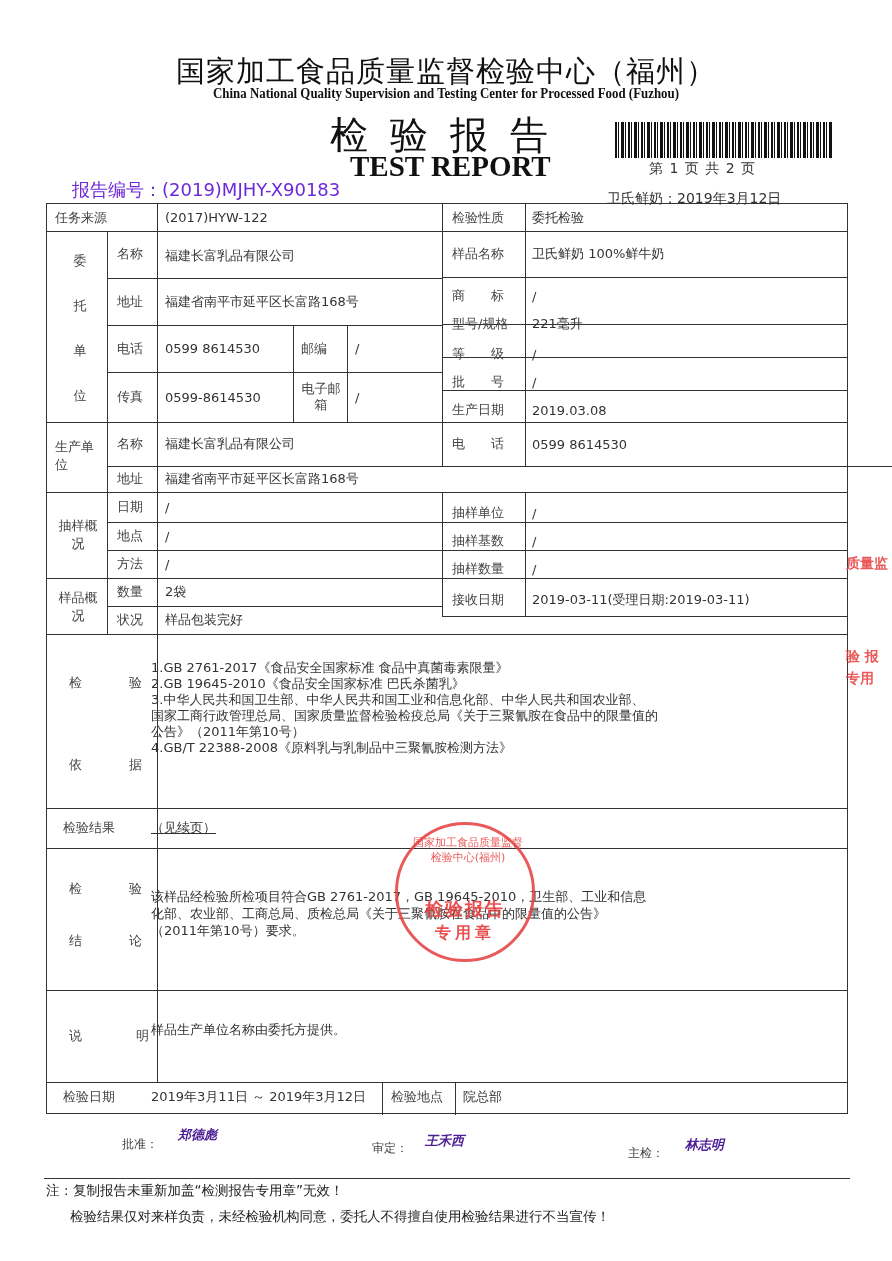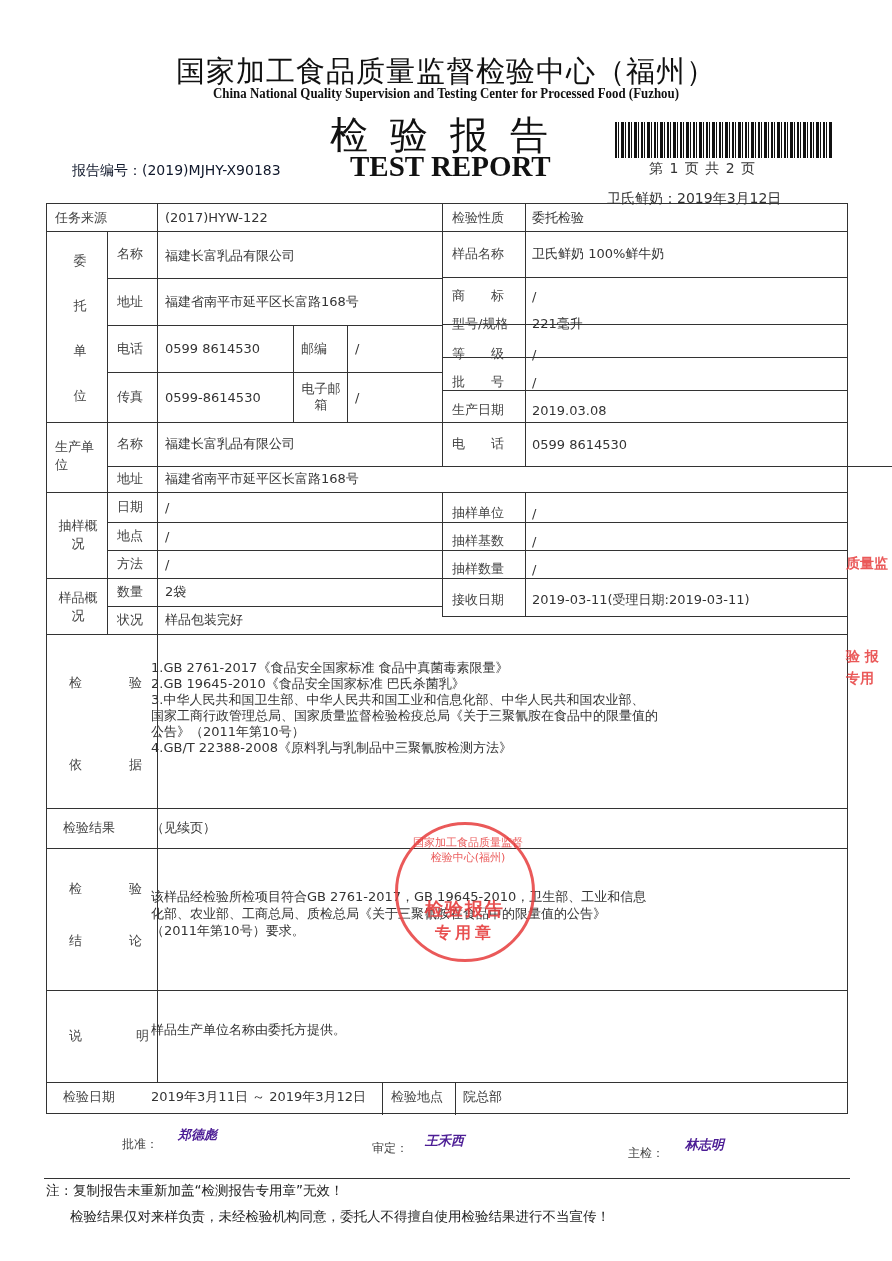--- a/index.html
+++ b/index.html
@@ -6,21 +6,21 @@
   body { width:892px; height:1261px; position:relative; overflow:hidden;
          font-family:"DejaVu Sans", sans-serif; color:#222; }
   .abs { position:absolute; }
   .hdr-cn { left:0; width:892px; top:52px; text-align:center; font-size:29px; letter-spacing:1px; color:#111; font-family:"DejaVu Serif", serif; }
   .hdr-en { left:0; width:892px; top:86px; text-align:center; font-size:14px; font-weight:bold; font-family:"Liberation Serif", serif; color:#111; transform:scaleX(0.92); }
   .title-cn { left:330px; top:110px; font-size:38px; letter-spacing:22px; color:#111; font-family:"DejaVu Serif", serif; }
   .title-en { left:350px; top:150px; font-size:29px; font-weight:bold; font-family:"Liberation Serif", serif; color:#111; letter-spacing:0px; }
   .barcode { left:615px; top:122px; width:218px; height:36px;
     background:repeating-linear-gradient(90deg,#111 0 2px,#fff 2px 3px,#111 3px 4px,#fff 4px 6px,#111 6px 9px,#fff 9px 10px,#111 10px 11px,#fff 11px 13px); }
   .pageinfo { left:605px; top:160px; font-size:14px; color:#333; letter-spacing:1px;margin-left:44px; }
-  .reportno { left:72px; top:162px; font-size:14px; color:#0f172a; }
+  .reportno { left:72px; top:178px; font-size:18px; color:#6d28d9; }
   .reportdate { left:607px; top:190px; font-size:14px; color:#333; }
 
   .tbl { left:46px; top:203px; width:802px; height:911px; border:1.5px solid #333; box-sizing:border-box; }
   .cell { position:absolute; font-size:13px; color:#333; display:flex; align-items:center; white-space:nowrap; }
   .hl { position:absolute; height:0; border-top:1.3px solid #333; }
   .vl { position:absolute; width:0; border-left:1.3px solid #333; }
   .label { color:#444; }
   .vert { flex-direction:column; justify-content:space-around; }
   .basis { position:absolute; font-size:13px; line-height:16px; color:#333; }
 
@@ -158,21 +158,21 @@
   <div class="basis" style="left:104px;top:456px;">
     <div>1.GB 2761-2017《食品安全国家标准 食品中真菌毒素限量》</div>
     <div>2.GB 19645-2010《食品安全国家标准 巴氏杀菌乳》</div>
     <div>3.中华人民共和国卫生部、中华人民共和国工业和信息化部、中华人民共和国农业部、</div>
     <div>国家工商行政管理总局、国家质量监督检验检疫总局《关于三聚氰胺在食品中的限量值的</div>
     <div>公告》（2011年第10号）</div>
     <div>4.GB/T 22388-2008《原料乳与乳制品中三聚氰胺检测方法》</div>
   </div>
 
   <div class="cell label" style="left:16px;top:604px;height:40px;">检验结果</div>
-  <div class="cell" style="left:104px;top:604px;height:40px;">（见续页）</div>
+  <div class="cell" style="left:104px;top:604px;height:40px;text-decoration:underline;">（见续页）</div>
 
   <div class="cell label" style="left:22px;top:676px;height:70px;width:80px;flex-wrap:wrap;justify-content:space-between;align-content:space-between;">
     <span style="width:40px;">检</span>
     <span style="width:20px;">验</span>
     <span style="width:40px;">结</span>
     <span style="width:20px;">论</span>
   </div>
   <div class="basis" style="left:104px;top:684px;line-height:17px;">
     <div>该样品经检验所检项目符合GB 2761-2017，GB 19645-2010，卫生部、工业和信息</div>
     <div>化部、农业部、工商总局、质检总局《关于三聚氰胺在食品中的限量值的公告》</div>

